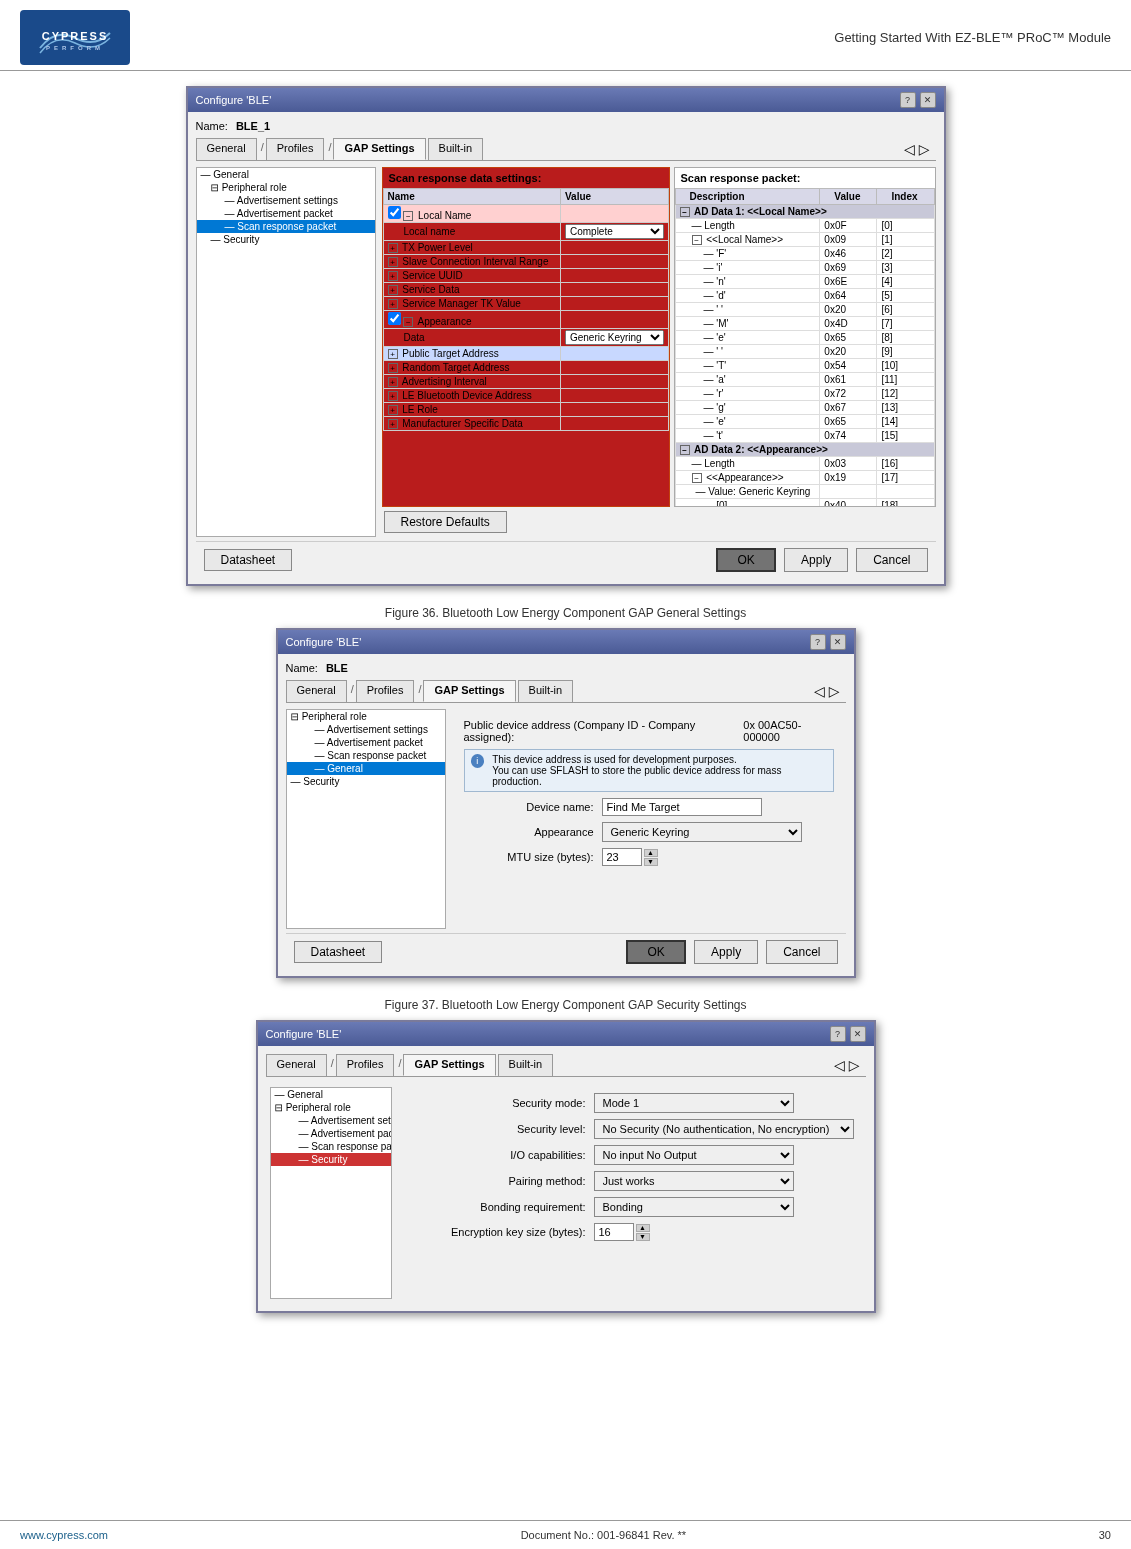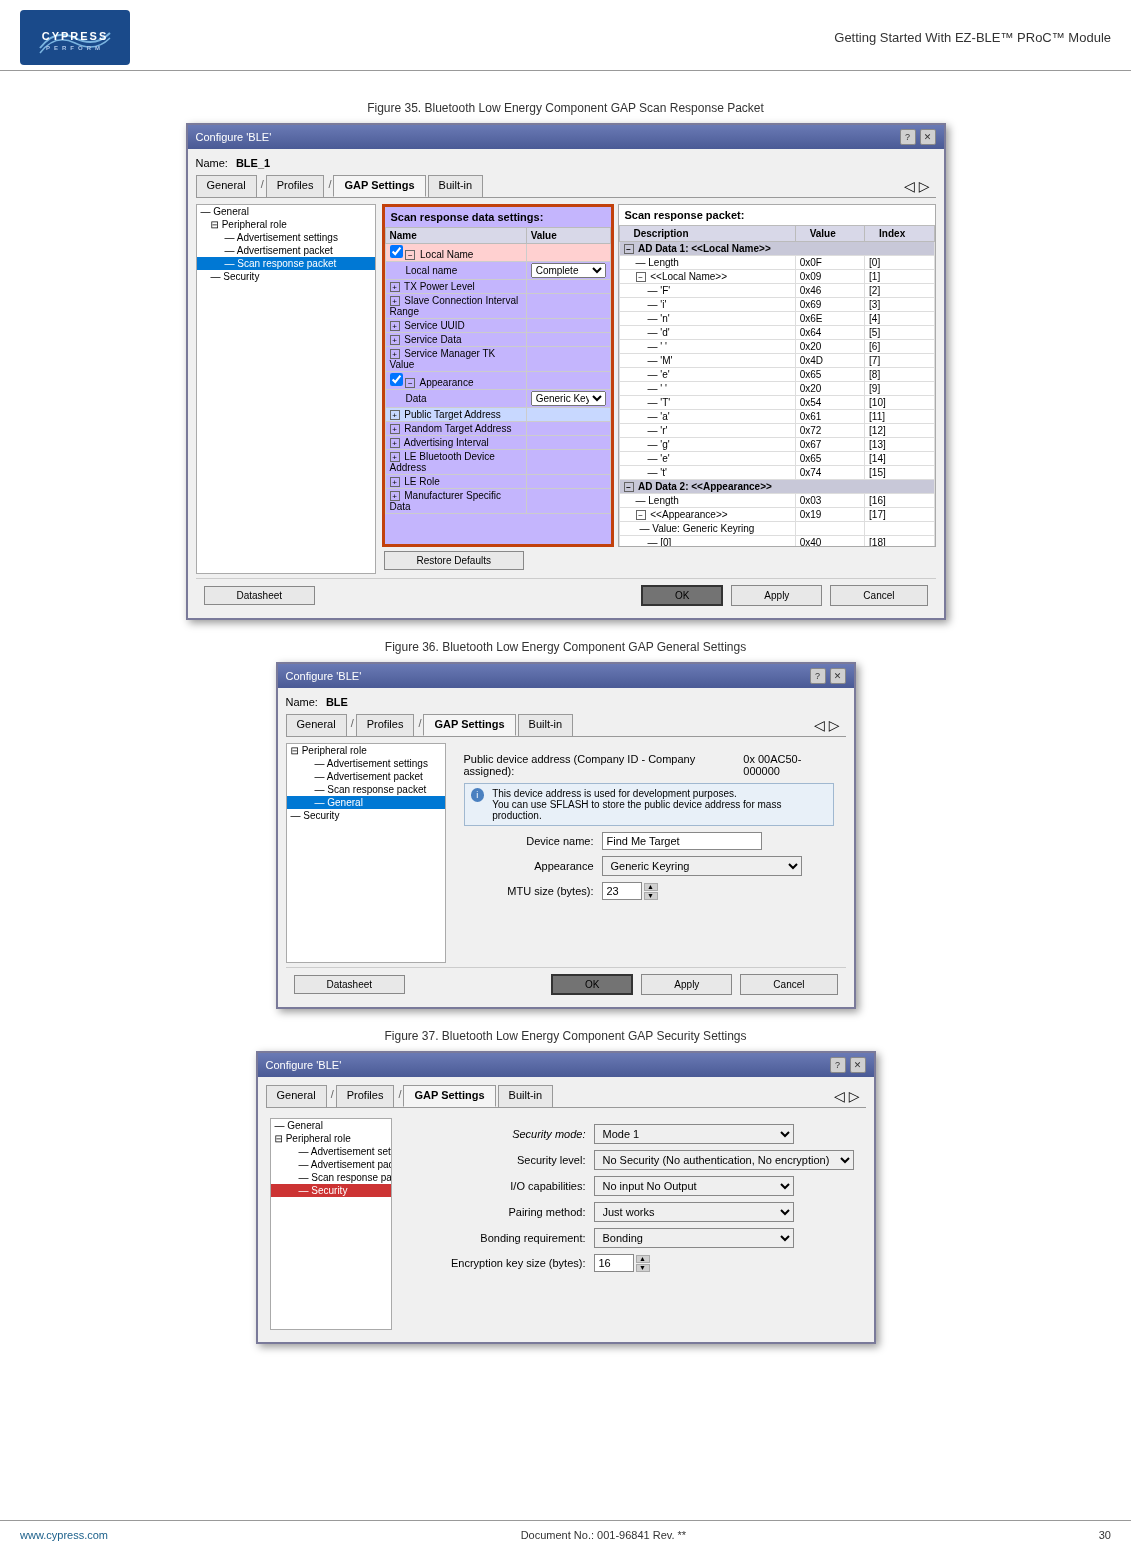--- a/index.html
+++ b/index.html
@@ -216,23 +216,23 @@
       text-align: left;
     }
     .response-table td {
       border: 1px solid #ddd;
       padding: 1px 4px;
     }
     .response-table .group-row td { background: #c8c8d8; font-weight: bold; }
 
     
     .scan-left {
-      width: 232px;
-      border: 3px solid #c2410c;
-      background: #c4b5fd;
+      width: 288px;
+      border: 1px solid #c2410c;
+      background: #b91c1c;
       overflow-y: auto;
     }
     .scan-right {
       flex: 1;
       border: 1px solid #aaa;
       background: #fff;
       overflow-y: auto;
     }
 
     
@@ -242,22 +242,22 @@
       justify-content: space-between;
       padding: 6px 8px 4px 8px;
       border-top: 1px solid #ccc;
       margin-top: 4px;
     }
     .dialog-footer-right {
       display: flex;
       gap: 8px;
     }
     .btn {
-      padding: 3px 32px;
-      font-size: 10px;
+      padding: 3px 16px;
+      font-size: 12px;
       border: 1px solid #888;
       background: #e8e8e8;
       cursor: pointer;
       min-width: 60px;
     }
     .btn-ok {
       border: 2px solid #333;
       background: #737373;
       font-weight: normal;
     }
@@ -412,21 +412,20 @@
         <text x="40" y="22" text-anchor="middle" fill="white" font-size="11" font-weight="bold" letter-spacing="2">CYPRESS</text>
         <text x="40" y="32" text-anchor="middle" fill="#adc6e8" font-size="6" letter-spacing="4">PERFORM</text>
       </svg>
     </div>
   </div>
   <div class="header-title">Getting Started With EZ-BLE™ PRoC™ Module</div>
 </div>
 
 <div class="main-content">
 
-  <div class="figure-caption">Figure 35. Bluetooth Low Energy Component GAP Scan Response Packet</div>
 
   <div class="dialog-wrapper">
     <div class="dialog">
 
       <div class="dialog-titlebar">
         <span>Configure 'BLE'</span>
         <div class="dialog-titlebar-buttons">
           <div class="titlebar-btn">?</div>
           <div class="titlebar-btn">✕</div>
         </div>
@@ -794,21 +793,21 @@
             <div class="tree-item">— General</div>
             <div class="tree-item">⊟ Peripheral role</div>
             <div class="tree-item indent2">— Advertisement settings</div>
             <div class="tree-item indent2">— Advertisement packet</div>
             <div class="tree-item indent2">— Scan response packet</div>
             <div class="tree-item indent2 selected-red">— Security</div>
           </div>
 
           <div class="security-right">
             <div class="form-row">
-              <span class="form-label" style="width:180px;font-style:italic;">Security mode:</span>
+              <span class="form-label" style="width:180px;">Security mode:</span>
               <select class="form-select">
                 <option>Mode 1</option>
               </select>
             </div>
             <div class="form-row">
               <span class="form-label" style="width:180px;">Security level:</span>
               <select class="form-select-wide">
                 <option>No Security (No authentication, No encryption)</option>
               </select>
             </div>

